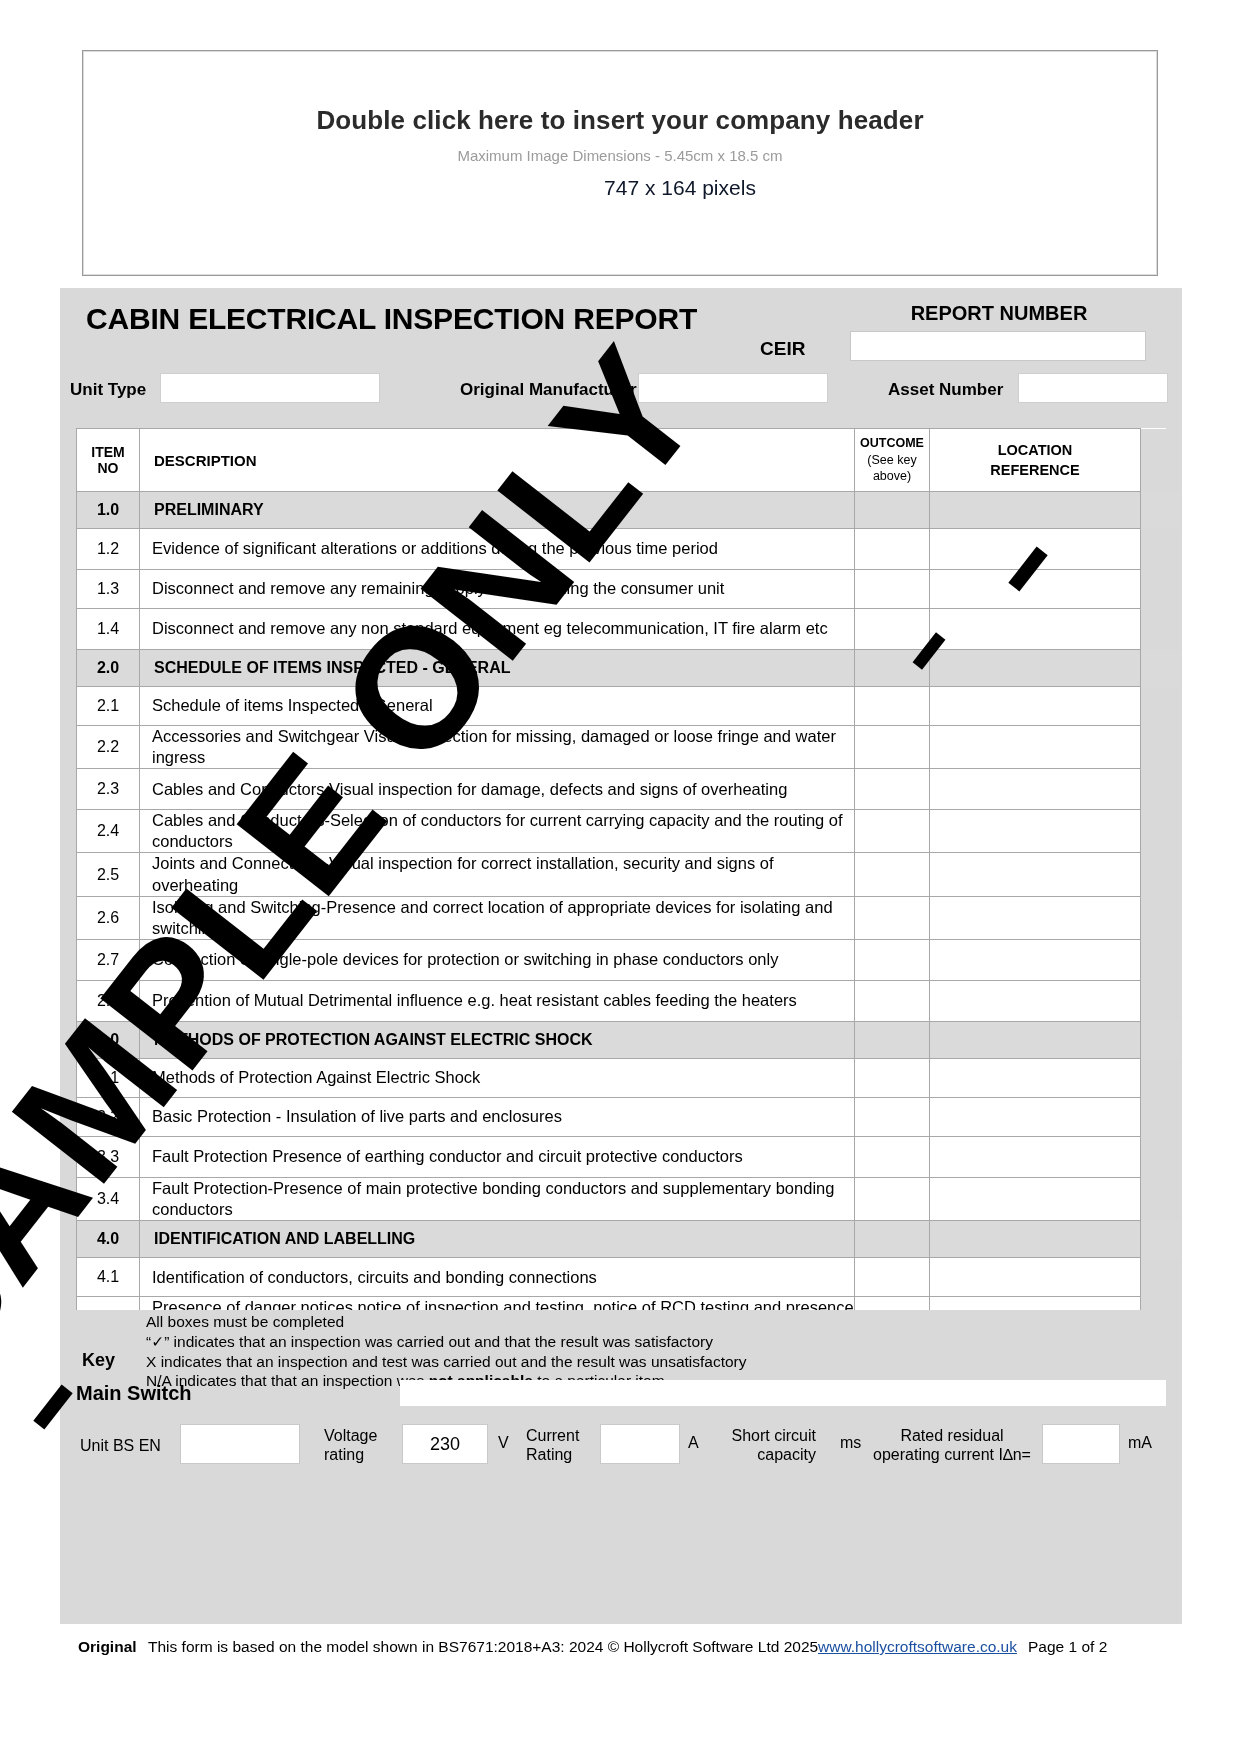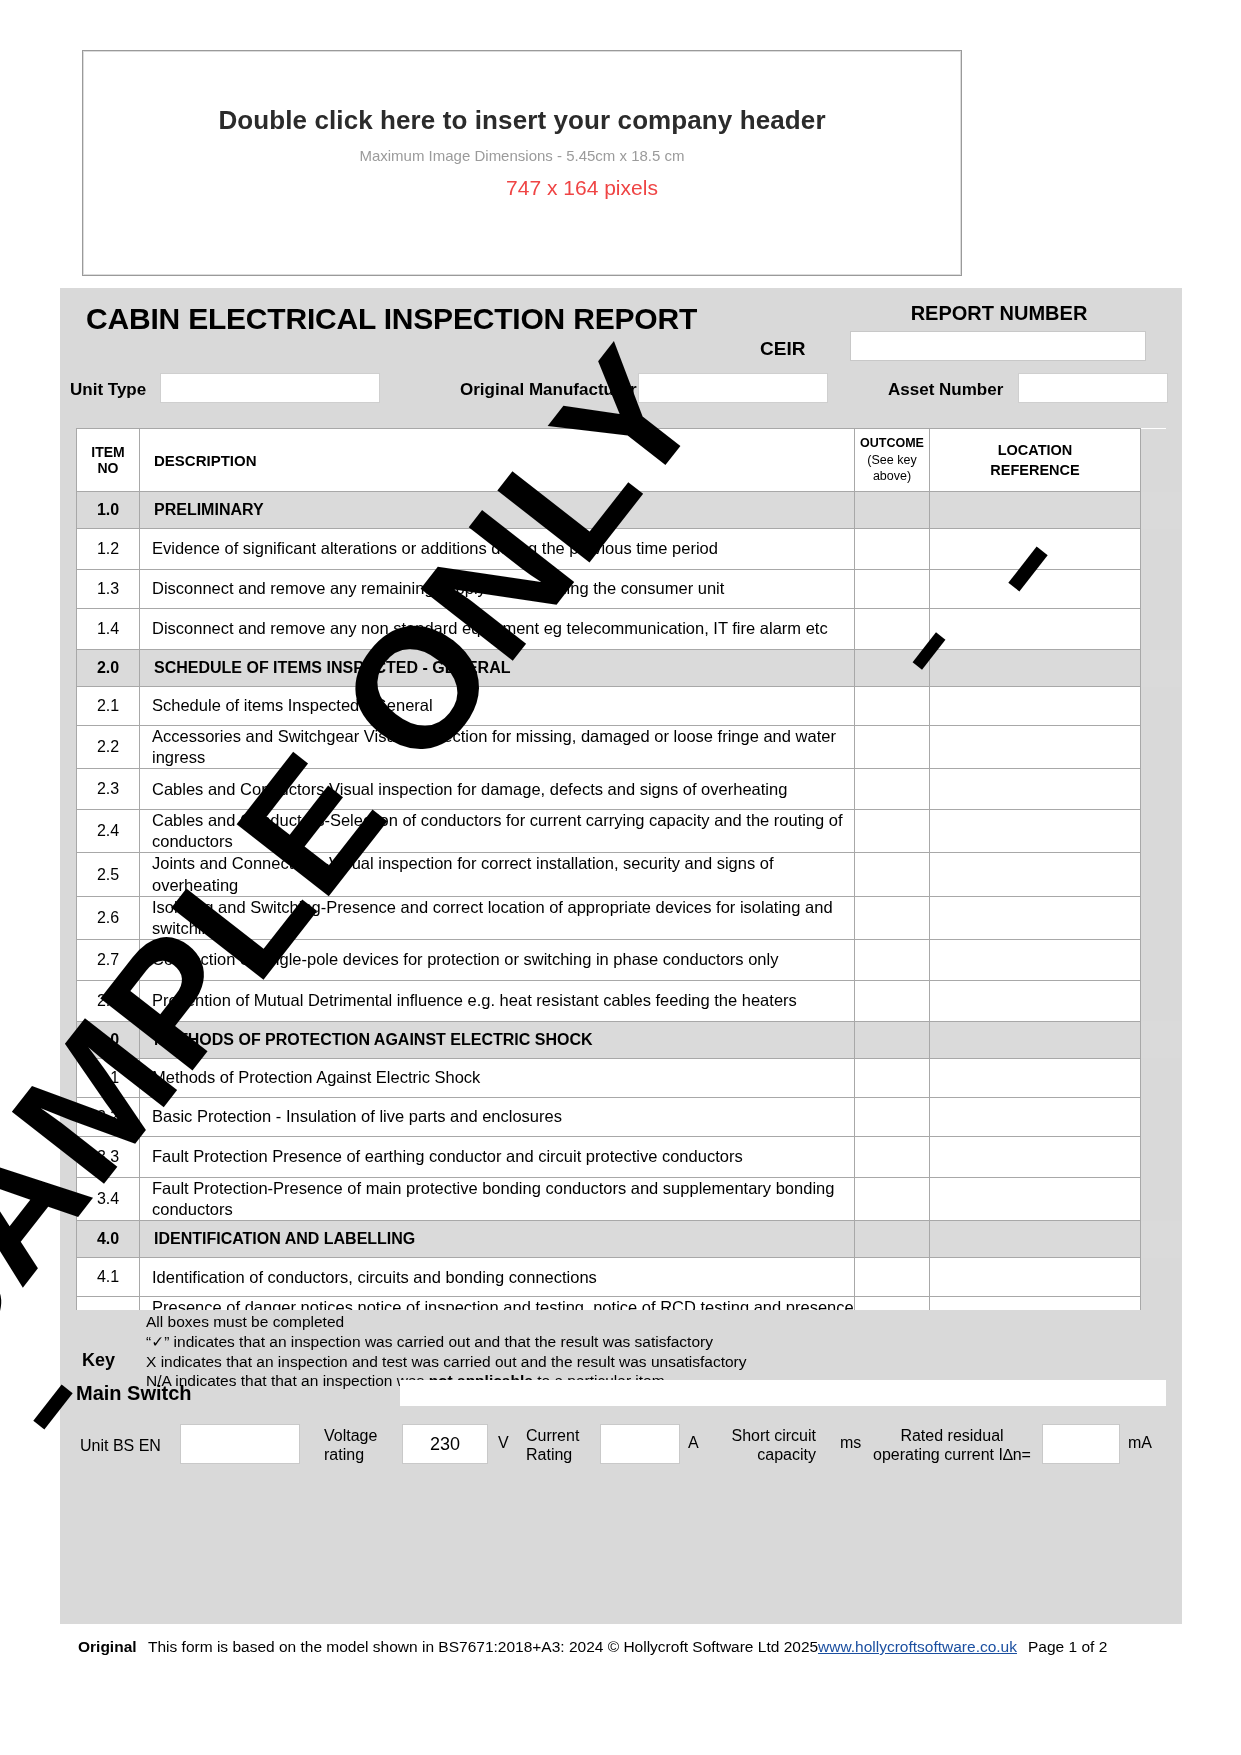--- a/index.html
+++ b/index.html
@@ -8,38 +8,38 @@
     background:#ffffff;
     font-family:"Liberation Sans", sans-serif;
     color:#000;
     position:relative;
     overflow:hidden;
   }
   .page{position:relative;width:1241px;height:1755px;}
 
   
   .hdrbox{
-    position:absolute;left:82px;top:50px;width:880px;height:226px;
+    position:absolute;left:82px;top:50px;width:1076px;height:226px;
     border:1px solid #9a9a9a;
     box-shadow:0 0 0 1px #dcdcdc inset;
     background:#fff;
     box-sizing:border-box;
   }
   .hdrbox-inner{position:relative;width:100%;height:100%;}
   .hdr-line1{
     position:absolute;top:54px;left:0;width:100%;text-align:center;
     font-size:26px;font-weight:bold;color:#2b2b2b;letter-spacing:.1px;
   }
   .hdr-line2{
     position:absolute;top:96px;left:0;width:100%;text-align:center;
     font-size:15px;color:#9b9b9b;
   }
   .hdr-line3{
     position:absolute;top:125px;left:0;width:100%;text-align:center;
-    font-size:21px;color:#ef4444;padding-left:120px;box-sizing:border-box;
+    font-size:21px;color:#0f172a;padding-left:120px;box-sizing:border-box;
   }
   .hdr-note{
     position:absolute;top:168px;left:17px;width:1040px;
     font-size:19px;color:#1a1a1a;line-height:1.32;
   }
 
   
   .form{
     position:absolute;left:60px;top:288px;width:1122px;height:1336px;
     background:#d9d9d9;

